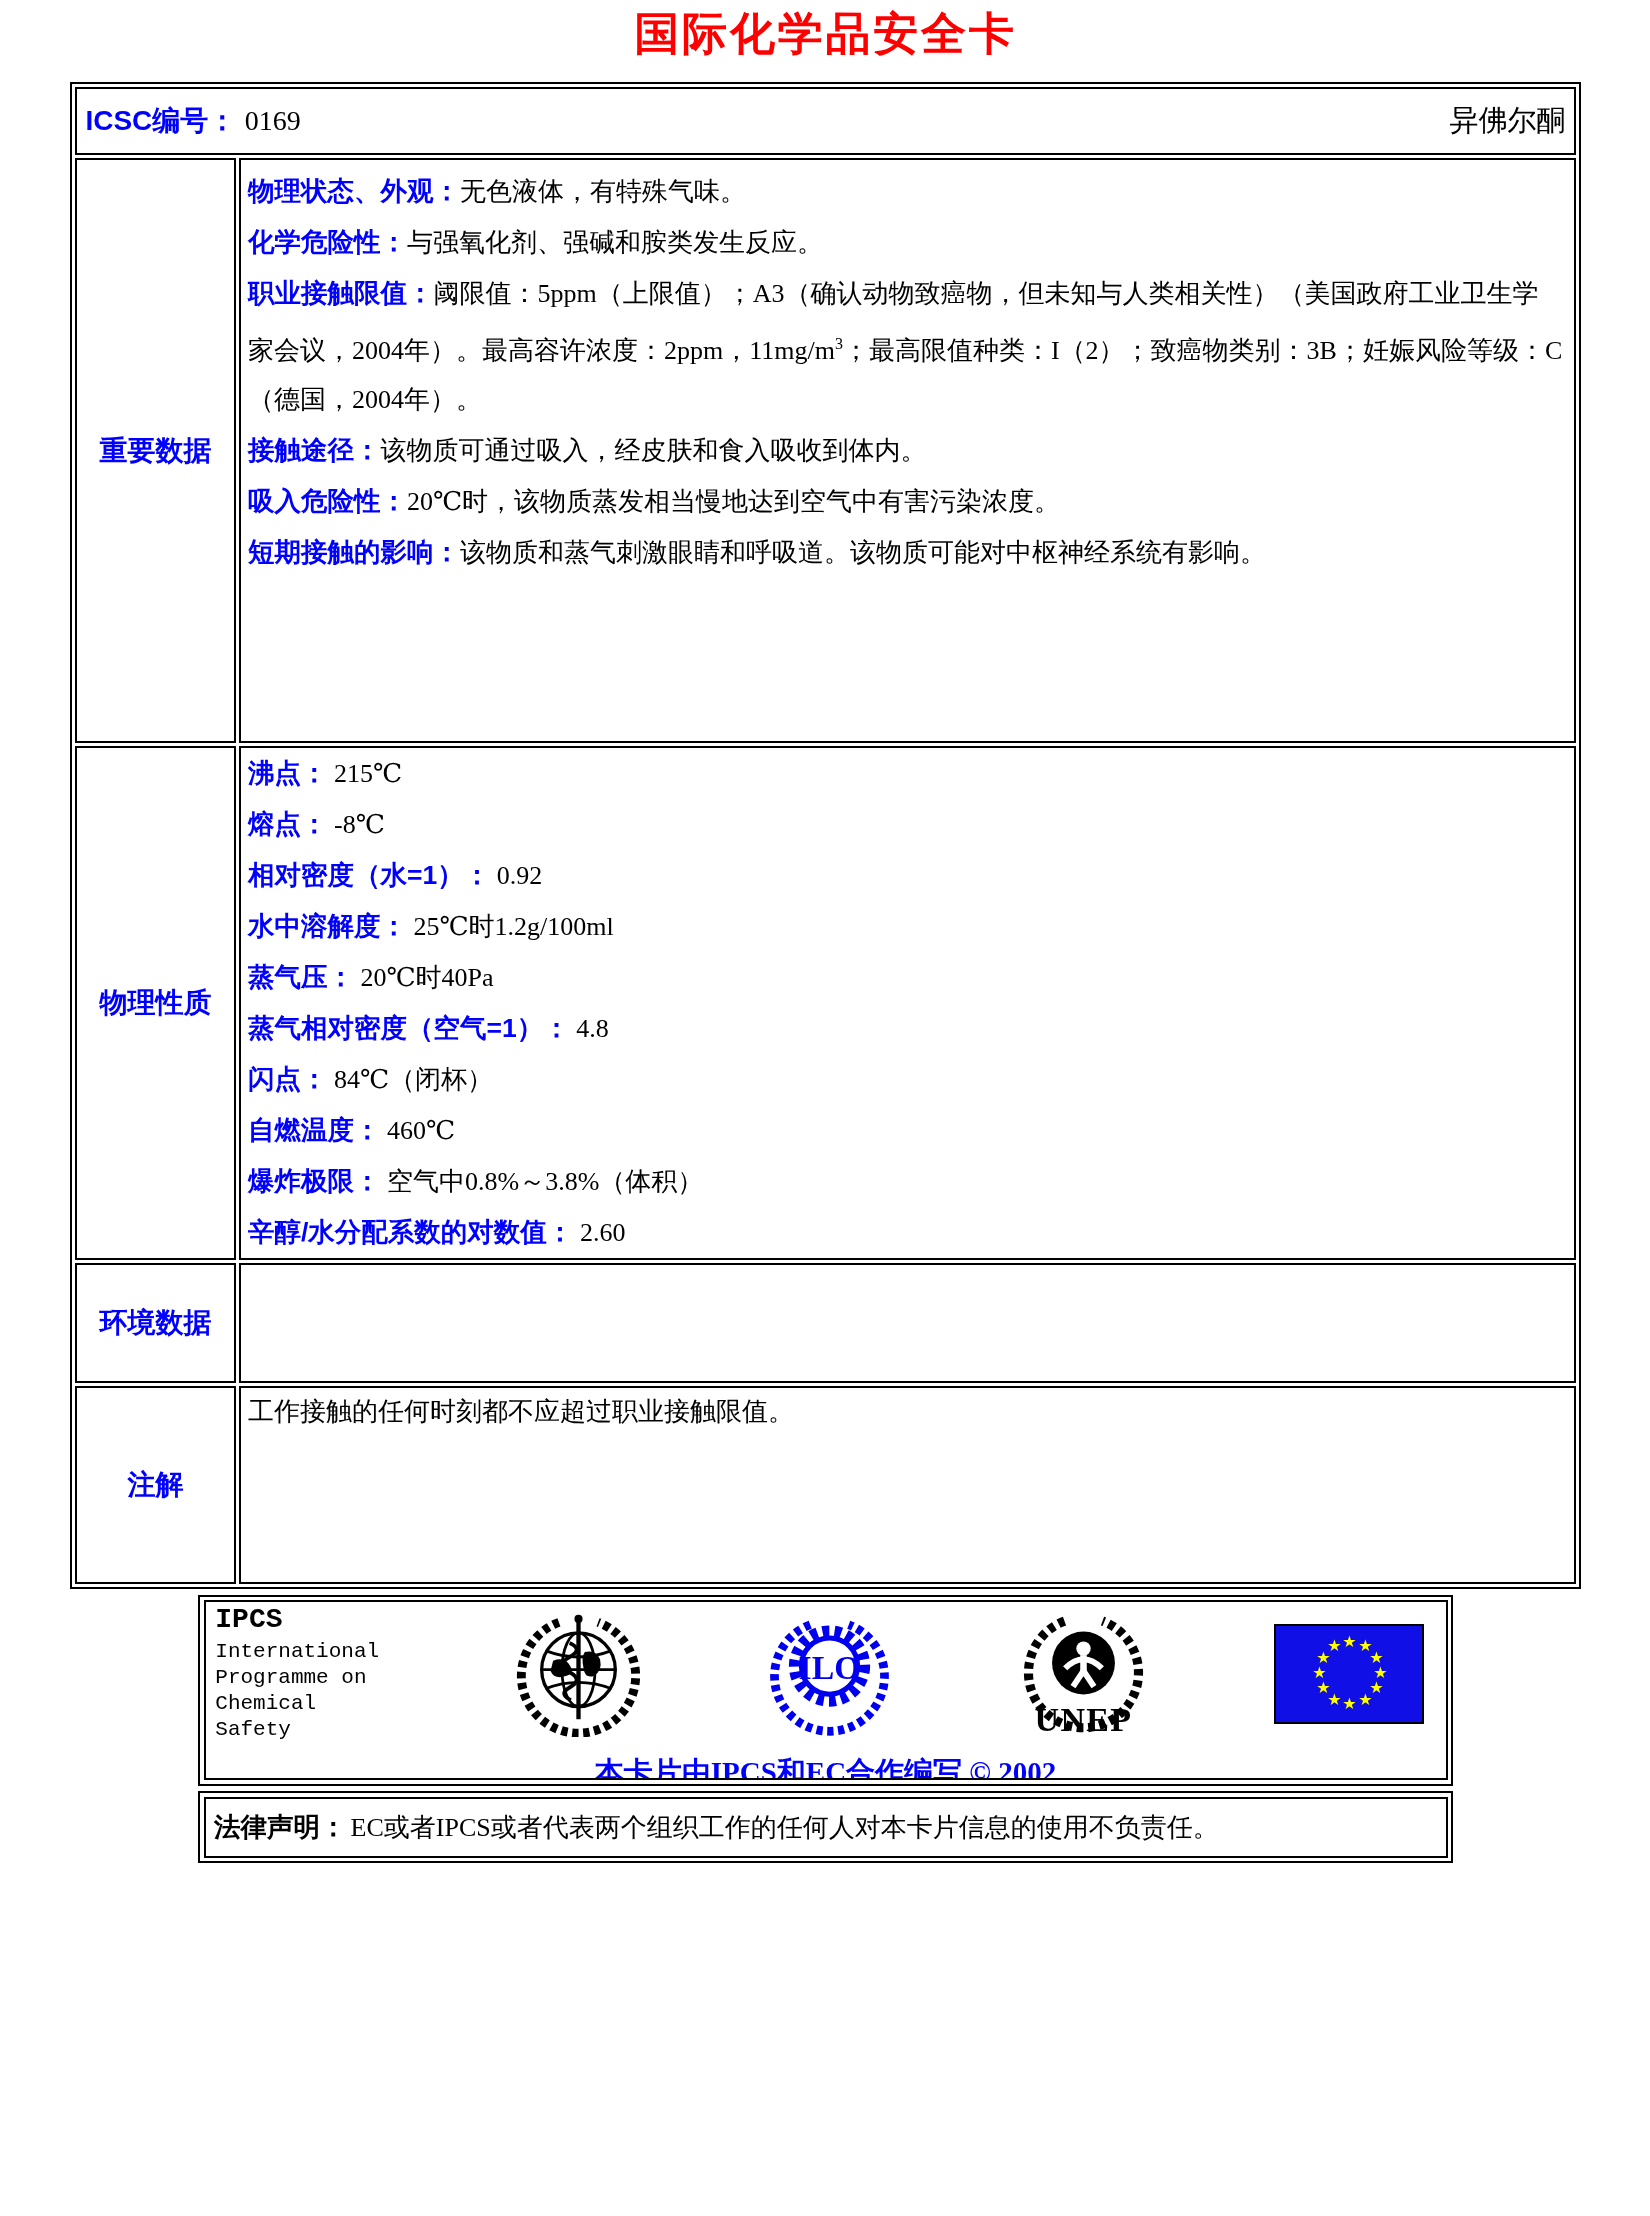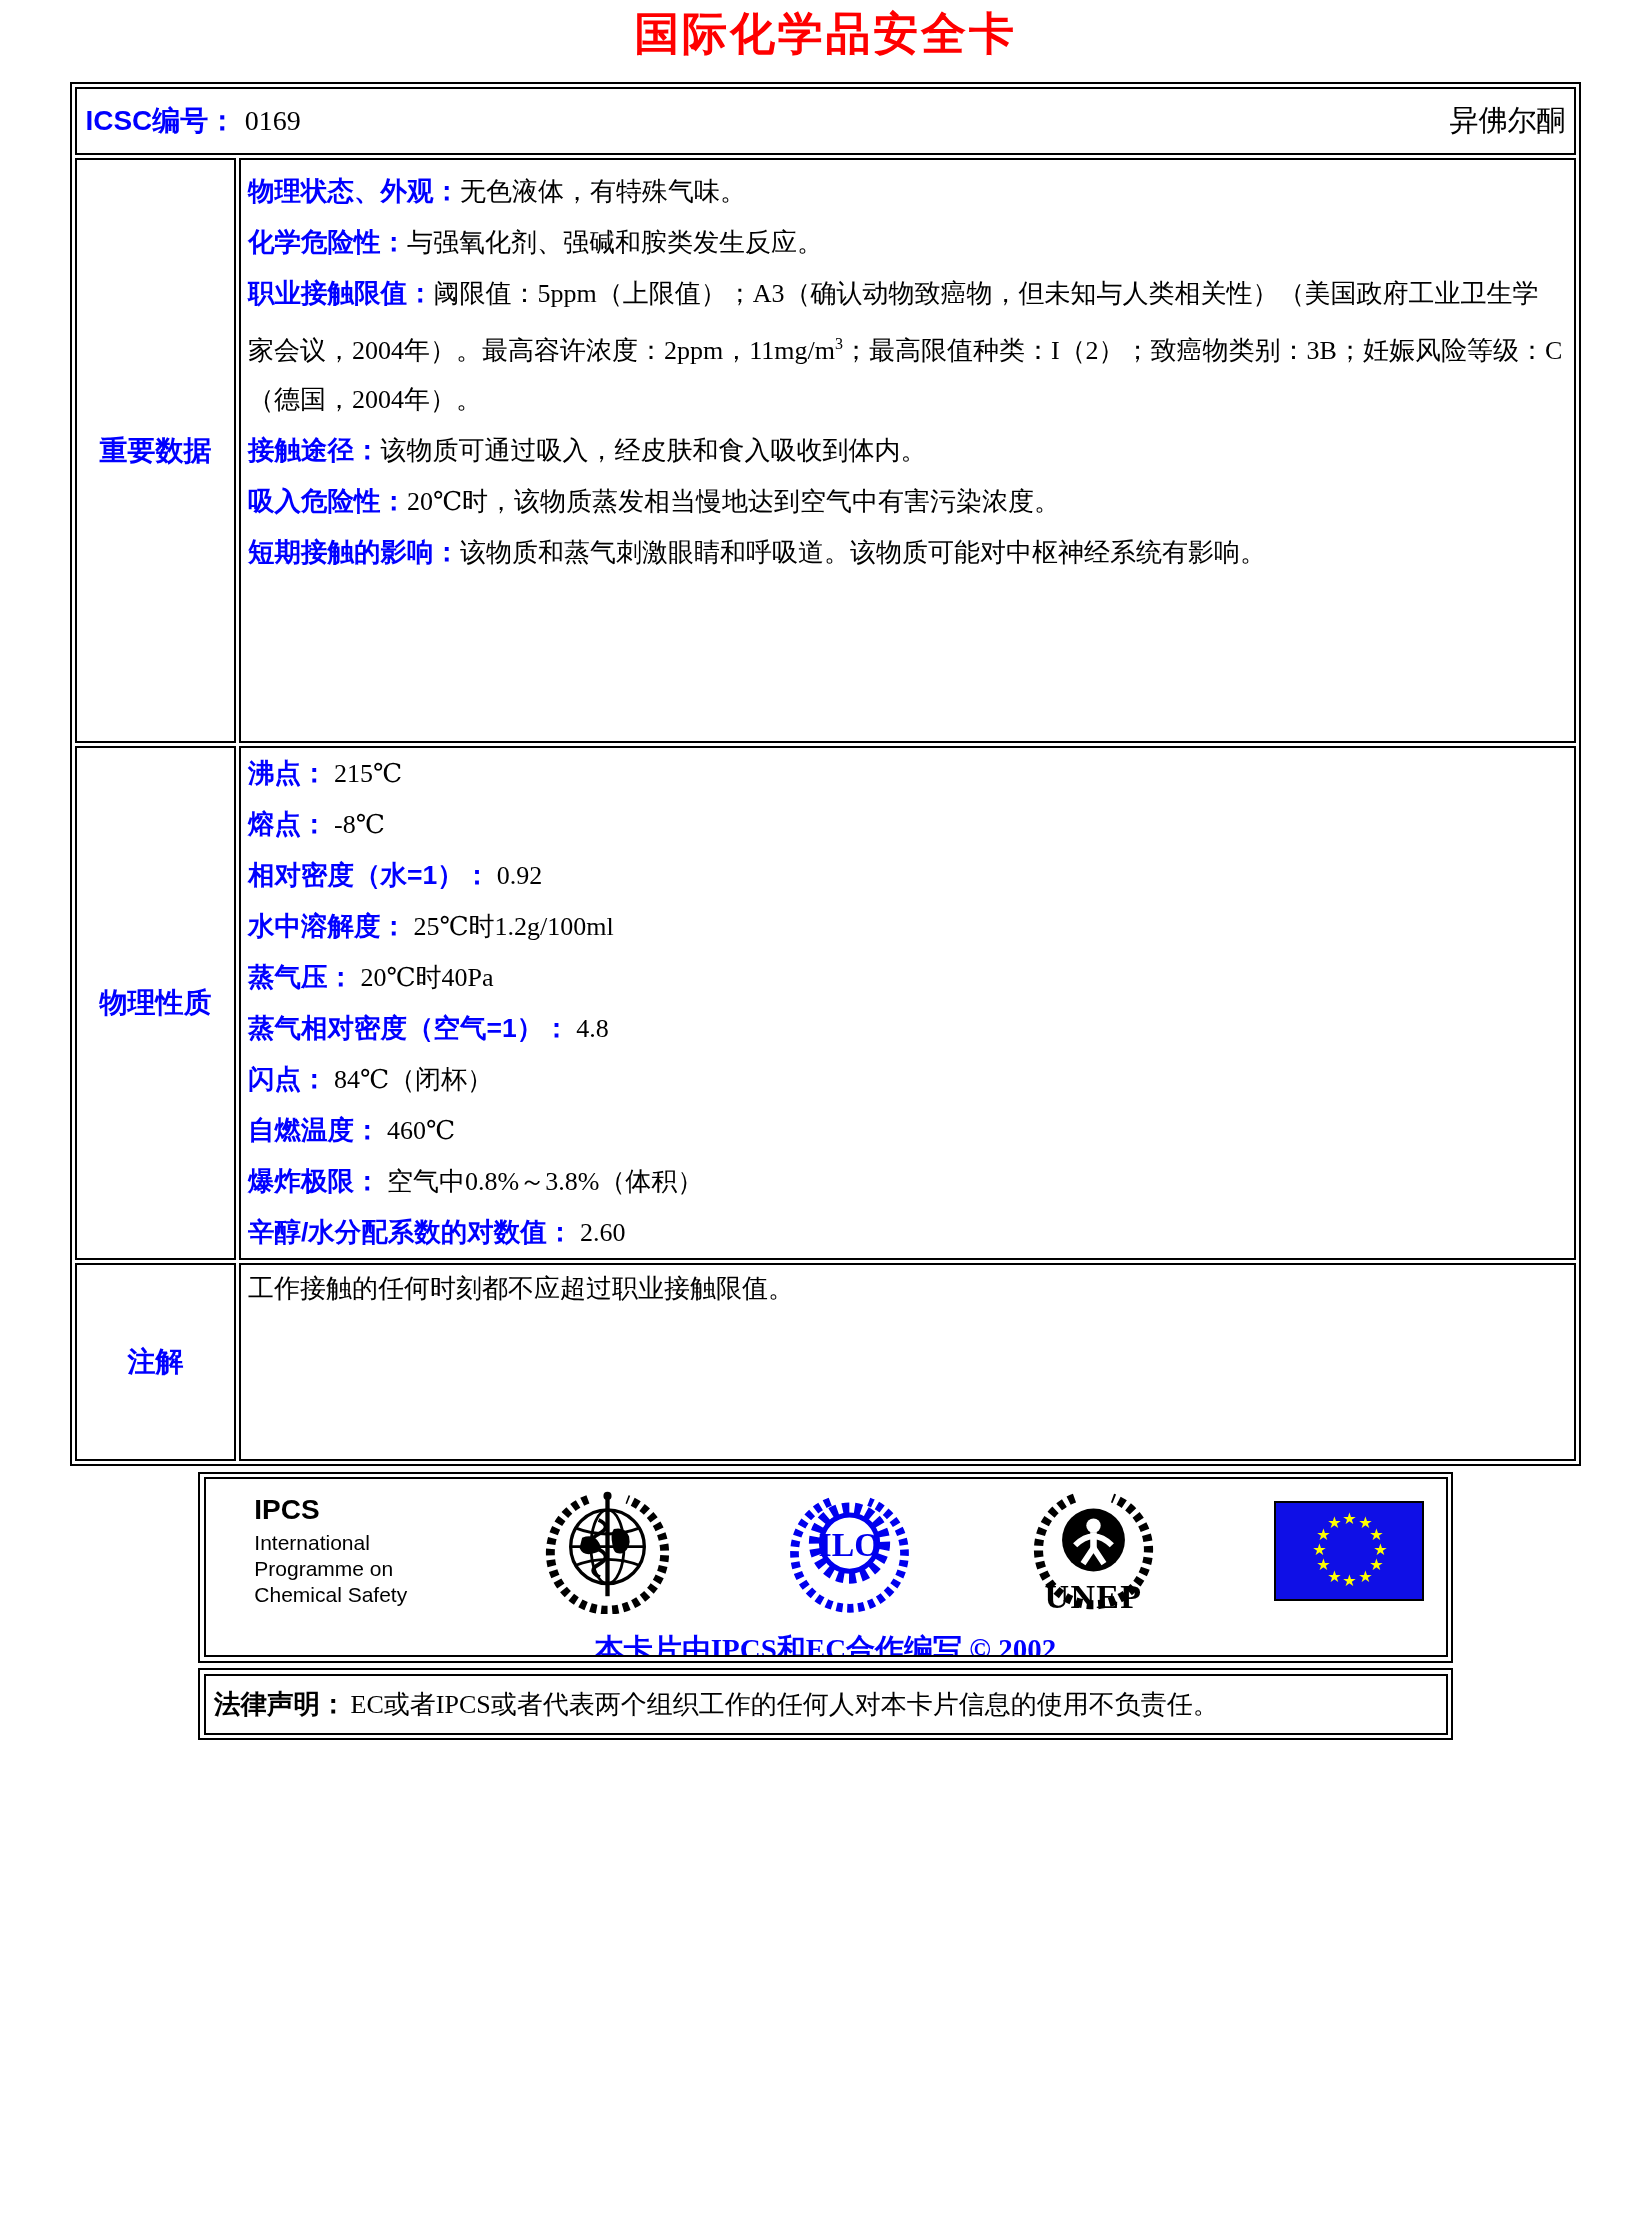--- a/index.html
+++ b/index.html
@@ -22,21 +22,21 @@
   td.content-cell .blue-label{font-size:26.5px;}
   td.tight{padding-top:0;}
   td.notes-cell{line-height:45px;padding-top:1.4px;}
   td.addinfo-cell{vertical-align:middle;padding:0 7px;font-size:26px;line-height:normal;}
   sup{font-size:16px;}
   
   .subbox{width:1255px;margin:5.6px auto 0;border:2.8px solid #000;padding:3.5px;box-sizing:border-box;background:#fff;}
   .subbox-inner{border:2.1px solid #000;background:#fff;}
   .logos-inner{height:176px;overflow:hidden;}
   .logo-row{display:flex;justify-content:space-between;align-items:center;padding:5.6px 21px 0 9.8px;height:132px;}
-  .ipcs-block{font-family:Liberation Sans, sans-serif;color:#000;width:174px;margin-left:39px;}
+  .ipcs-block{font-family:Liberation Mono, monospace;color:#000;width:174px;}
   .ipcs-acronym{font-size:28px;font-weight:bold;margin-bottom:4.2px;}
   .ipcs-line{font-size:21px;line-height:26px;}
   .caption{text-align:center;color:#0000ff;font-weight:bold;font-size:29px;margin-top:13px;}
   .legal-inner{height:57px;display:flex;align-items:center;padding:0 8.4px;font-size:26px;}
   .legal-label{font-size:26.5px;color:#000;margin-right:4.2px;}
   
   .eu-flag{position:relative;width:146px;height:96px;background:#0f0fe6;border:2.1px solid #000;flex:0 0 auto;}
   .eu-star{position:absolute;color:#ffff00;font-size:16px;transform:translate(-50%,-55%);line-height:1;}
 </style>
 </head>
@@ -79,20 +79,24 @@
       <p><span class="blue-label">水中溶解度：</span> <span>25℃时1.2g/100ml</span></p>
       <p><span class="blue-label">蒸气压：</span> <span>20℃时40Pa</span></p>
       <p><span class="blue-label">蒸气相对密度（空气=1）：</span> <span>4.8</span></p>
       <p><span class="blue-label">闪点：</span> <span>84℃（闭杯）</span></p>
       <p><span class="blue-label">自燃温度：</span> <span>460℃</span></p>
       <p><span class="blue-label">爆炸极限：</span> <span>空气中0.8%～3.8%（体积）</span></p>
       <p><span class="blue-label">辛醇/水分配系数的对数值：</span> <span>2.60</span></p>
     </td>
   </tr>
 
+  <tr>
+    <td class="label-cell" style="height:114px">环境数据</td>
+    <td class="content-cell"></td>
+  </tr>
 
   <tr>
     <td class="label-cell" style="height:192px">注解</td>
     <td class="content-cell notes-cell">工作接触的任何时刻都不应超过职业接触限值。</td>
   </tr>
 
 </tbody>
   </table>
 
 <div class="subbox">

